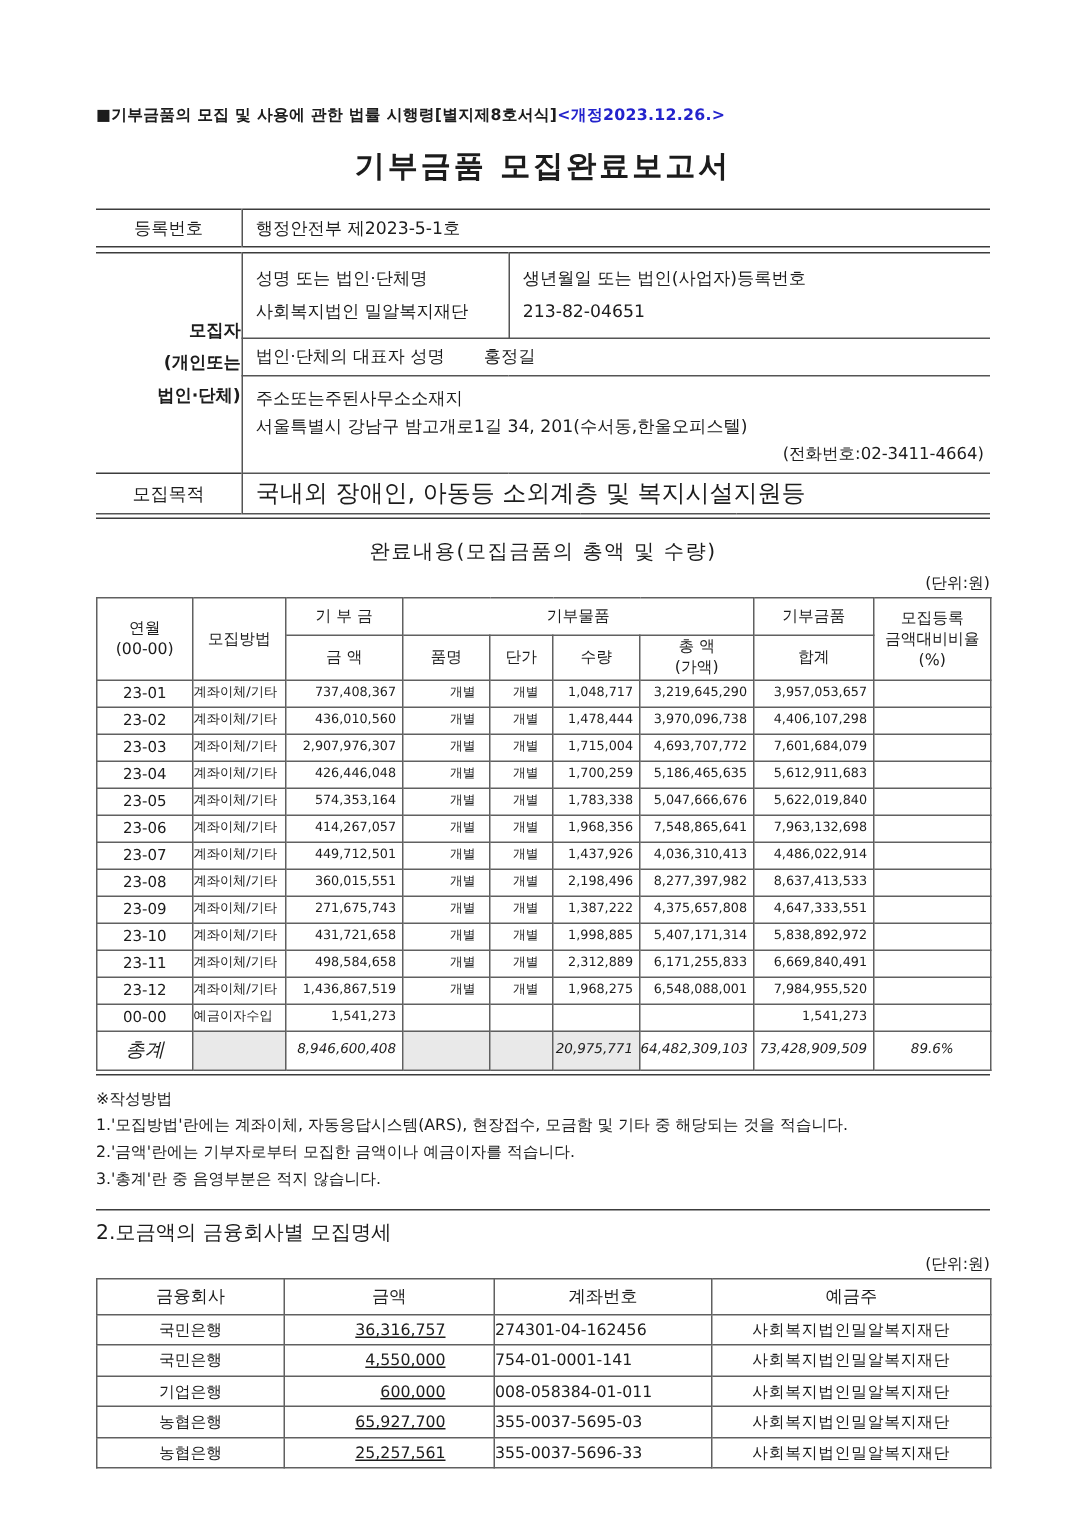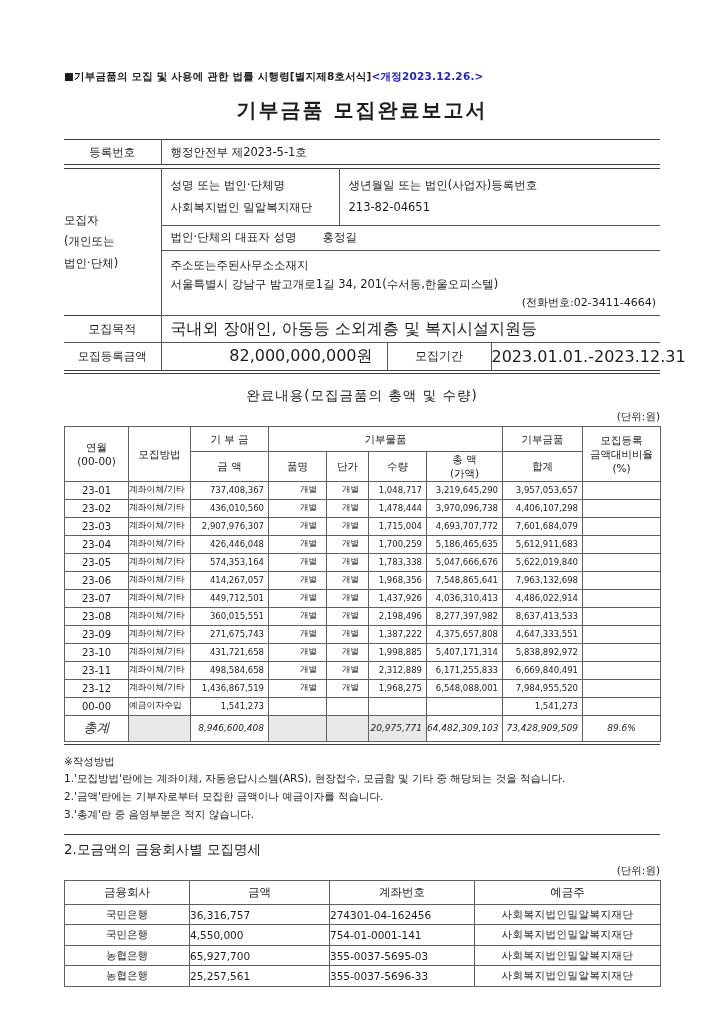--- a/index.html
+++ b/index.html
@@ -22,21 +22,21 @@
   
   .tblA { margin-top:15px; border-top:1.5px solid #3c3c3c; border-bottom:1px solid #3c3c3c; }
   .tblA td { height:25px; font-size:11.5px; vertical-align:middle; }
   .lbl { text-align:center; }
   .vline-r { border-right:1px solid #555; }
   .val { padding-left:9px; text-align:left;margin-left:28px; }
 
   .tblB { margin-top:3px; border-top:1px solid #3c3c3c; border-bottom:1px solid #3c3c3c; }
   .tblB td { font-size:11.5px; vertical-align:middle; }
   .tblB .rowline { border-bottom:1px solid #555; }
-  .collector-lbl { text-align:left; line-height:1.85; font-size:12px; }
+  .collector-lbl { text-align:right; line-height:1.85; font-size:12px;font-weight:bold; }
   .two-line { padding:6px 0 6px 9px; line-height:1.9; }
   .rep-cell { height:25px; padding-left:9px; }
   .rep-cell .rep-name { margin-left:26px; }
   .addr-cell { padding:5px 4px 3px 9px; line-height:1.65; }
   .phone-line { text-align:right; font-size:11px; }
   .purpose-row td { height:27px; }
   .amt-row td { height:28px; }
   .amt-val { text-align:right; padding-right:14px; }
   .period-lbl { text-align:center; font-size:12px; }
   .period-val { text-align:center; }
@@ -65,21 +65,21 @@
   .notes { margin-top:8px; font-size:10.5px; line-height:1.7; }
 
   .sec2-rule { border-top:1px solid #3c3c3c; margin-top:10px; }
 
   
   .tbl2 { margin-top:2px; border-top:1.5px solid #3c3c3c; border-bottom:1px solid #3c3c3c; }
   .tbl2 th, .tbl2 td { border:1px solid #606060; }
   .tbl2 thead th { height:24px; font-size:11.5px; vertical-align:middle; }
   .tbl2 tbody td { height:20.5px; font-size:10.5px; vertical-align:middle; }
   .tbl2 .bank { text-align:center; }
-  .tbl2 .amt  { text-align:left; padding-right:32px; }
+  .tbl2 .amt  { text-align:right; padding-right:32px;text-decoration:underline; }
   .tbl2 .acct { }
   .tbl2 .owner{ text-align:center; letter-spacing:0.5px; }
 </style>
 </head>
 <body>
 
 <div class="content">
 
   <div class="top-note"><span>■기부금품의 모집 및 사용에 관한 법률 시행령[별지제8호서식]</span><span class="rev">&lt;개정2023.12.26.&gt;</span></div>
 
@@ -140,26 +140,20 @@
     <colgroup>
         <col style="width:97px">
         <col style="width:226px">
         <col style="width:104px">
         <col>
       </colgroup>
     <tbody>
         <tr class="purpose-row" style="border-bottom:1px solid #555;">
       <td class="lbl vline-r" style="font-size:12px;">모집목적</td>
       <td class="val" colspan="3">국내외 장애인, 아동등 소외계층 및 복지시설지원등</td>
-    </tr>
-    <tr class="amt-row">
-      <td class="lbl vline-r" style="font-size:11.5px;">모집등록금액</td>
-      <td class="amt-val vline-r">82,000,000,000원</td>
-      <td class="period-lbl vline-r">모집기간</td>
-      <td class="period-val">2023.01.01.-2023.12.31</td>
     </tr>
   </tbody>
     </table>
   <div class="dline"></div>
 
   <div class="sec-center">완료내용(모집금품의 총액 및 수량)</div>
   <div class="unit-right">(단위:원)</div>
 
   <table class="tbl1">
     <colgroup>
@@ -385,20 +379,26 @@
           <td class="acct">274301-04-162456</td>
           <td class="owner">사회복지법인밀알복지재단</td>
         </tr>
         <tr>
           <td class="bank">국민은행</td>
           <td class="amt">4,550,000</td>
           <td class="acct">754-01-0001-141</td>
           <td class="owner">사회복지법인밀알복지재단</td>
         </tr>
         <tr>
+          <td class="bank">기업은행</td>
+          <td class="amt">600,000</td>
+          <td class="acct">008-058384-01-011</td>
+          <td class="owner">사회복지법인밀알복지재단</td>
+        </tr>
+        <tr>
           <td class="bank">농협은행</td>
           <td class="amt">65,927,700</td>
           <td class="acct">355-0037-5695-03</td>
           <td class="owner">사회복지법인밀알복지재단</td>
         </tr>
         <tr>
           <td class="bank">농협은행</td>
           <td class="amt">25,257,561</td>
           <td class="acct">355-0037-5696-33</td>
           <td class="owner">사회복지법인밀알복지재단</td>

